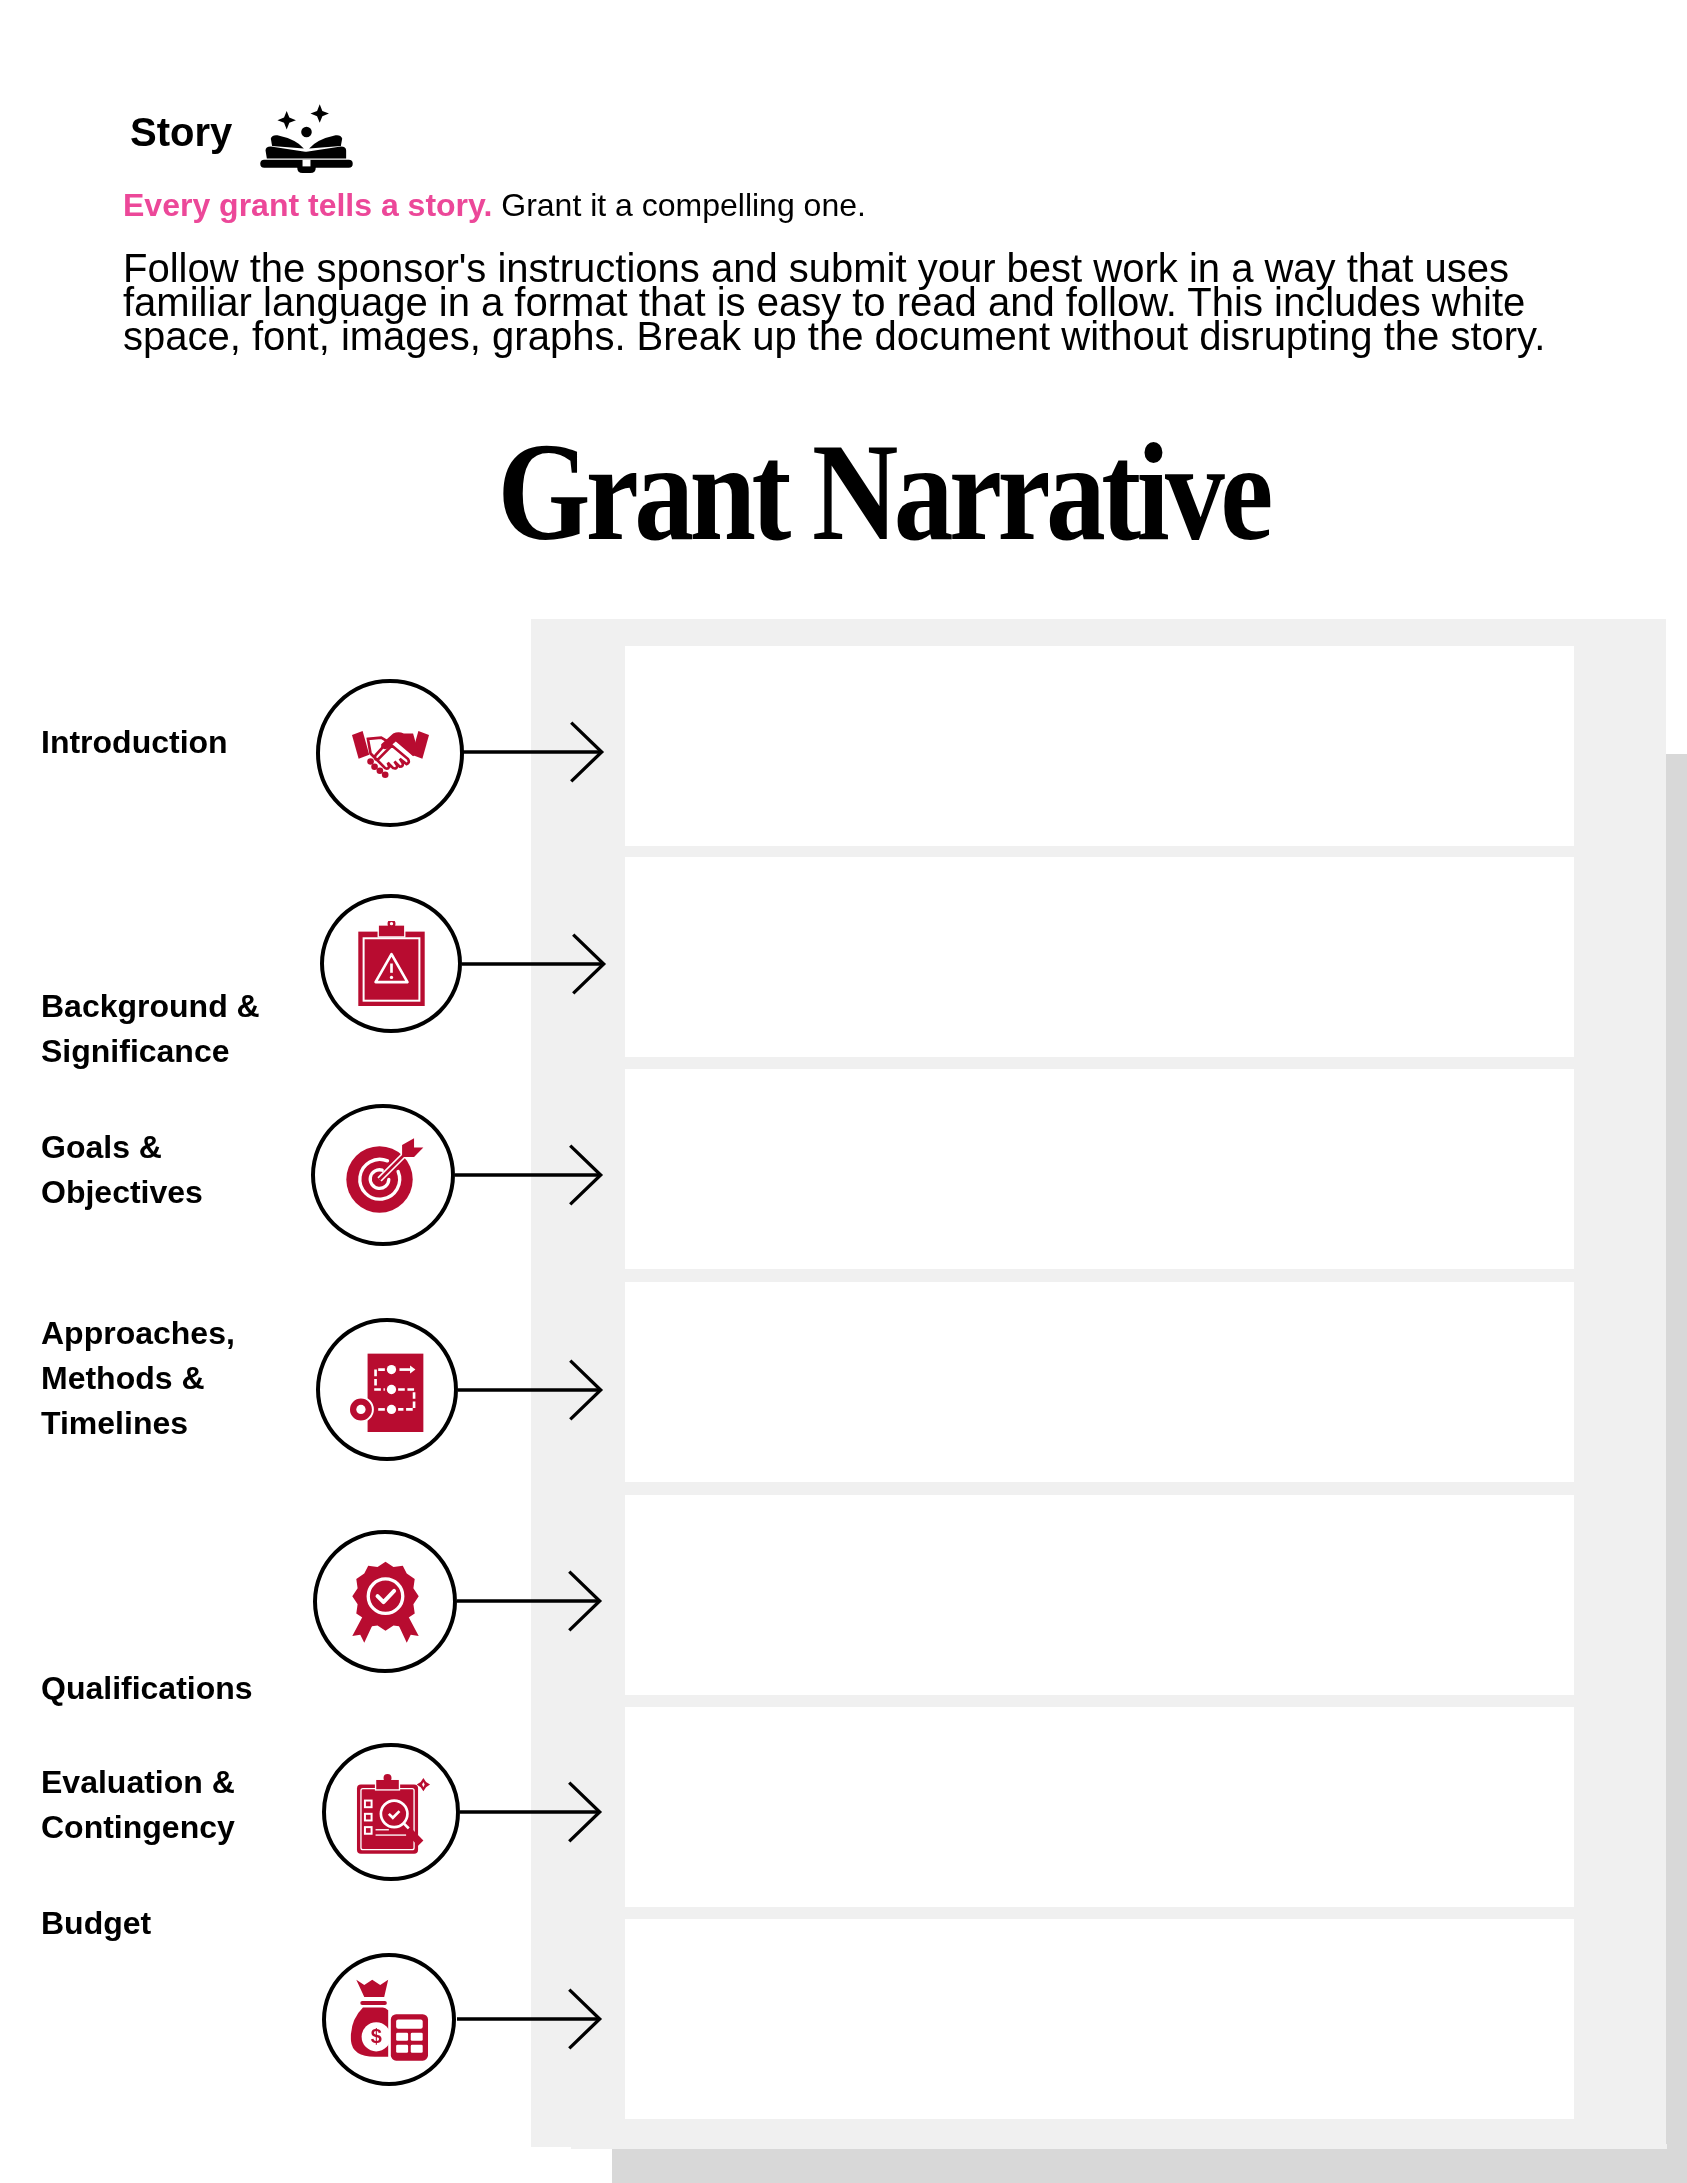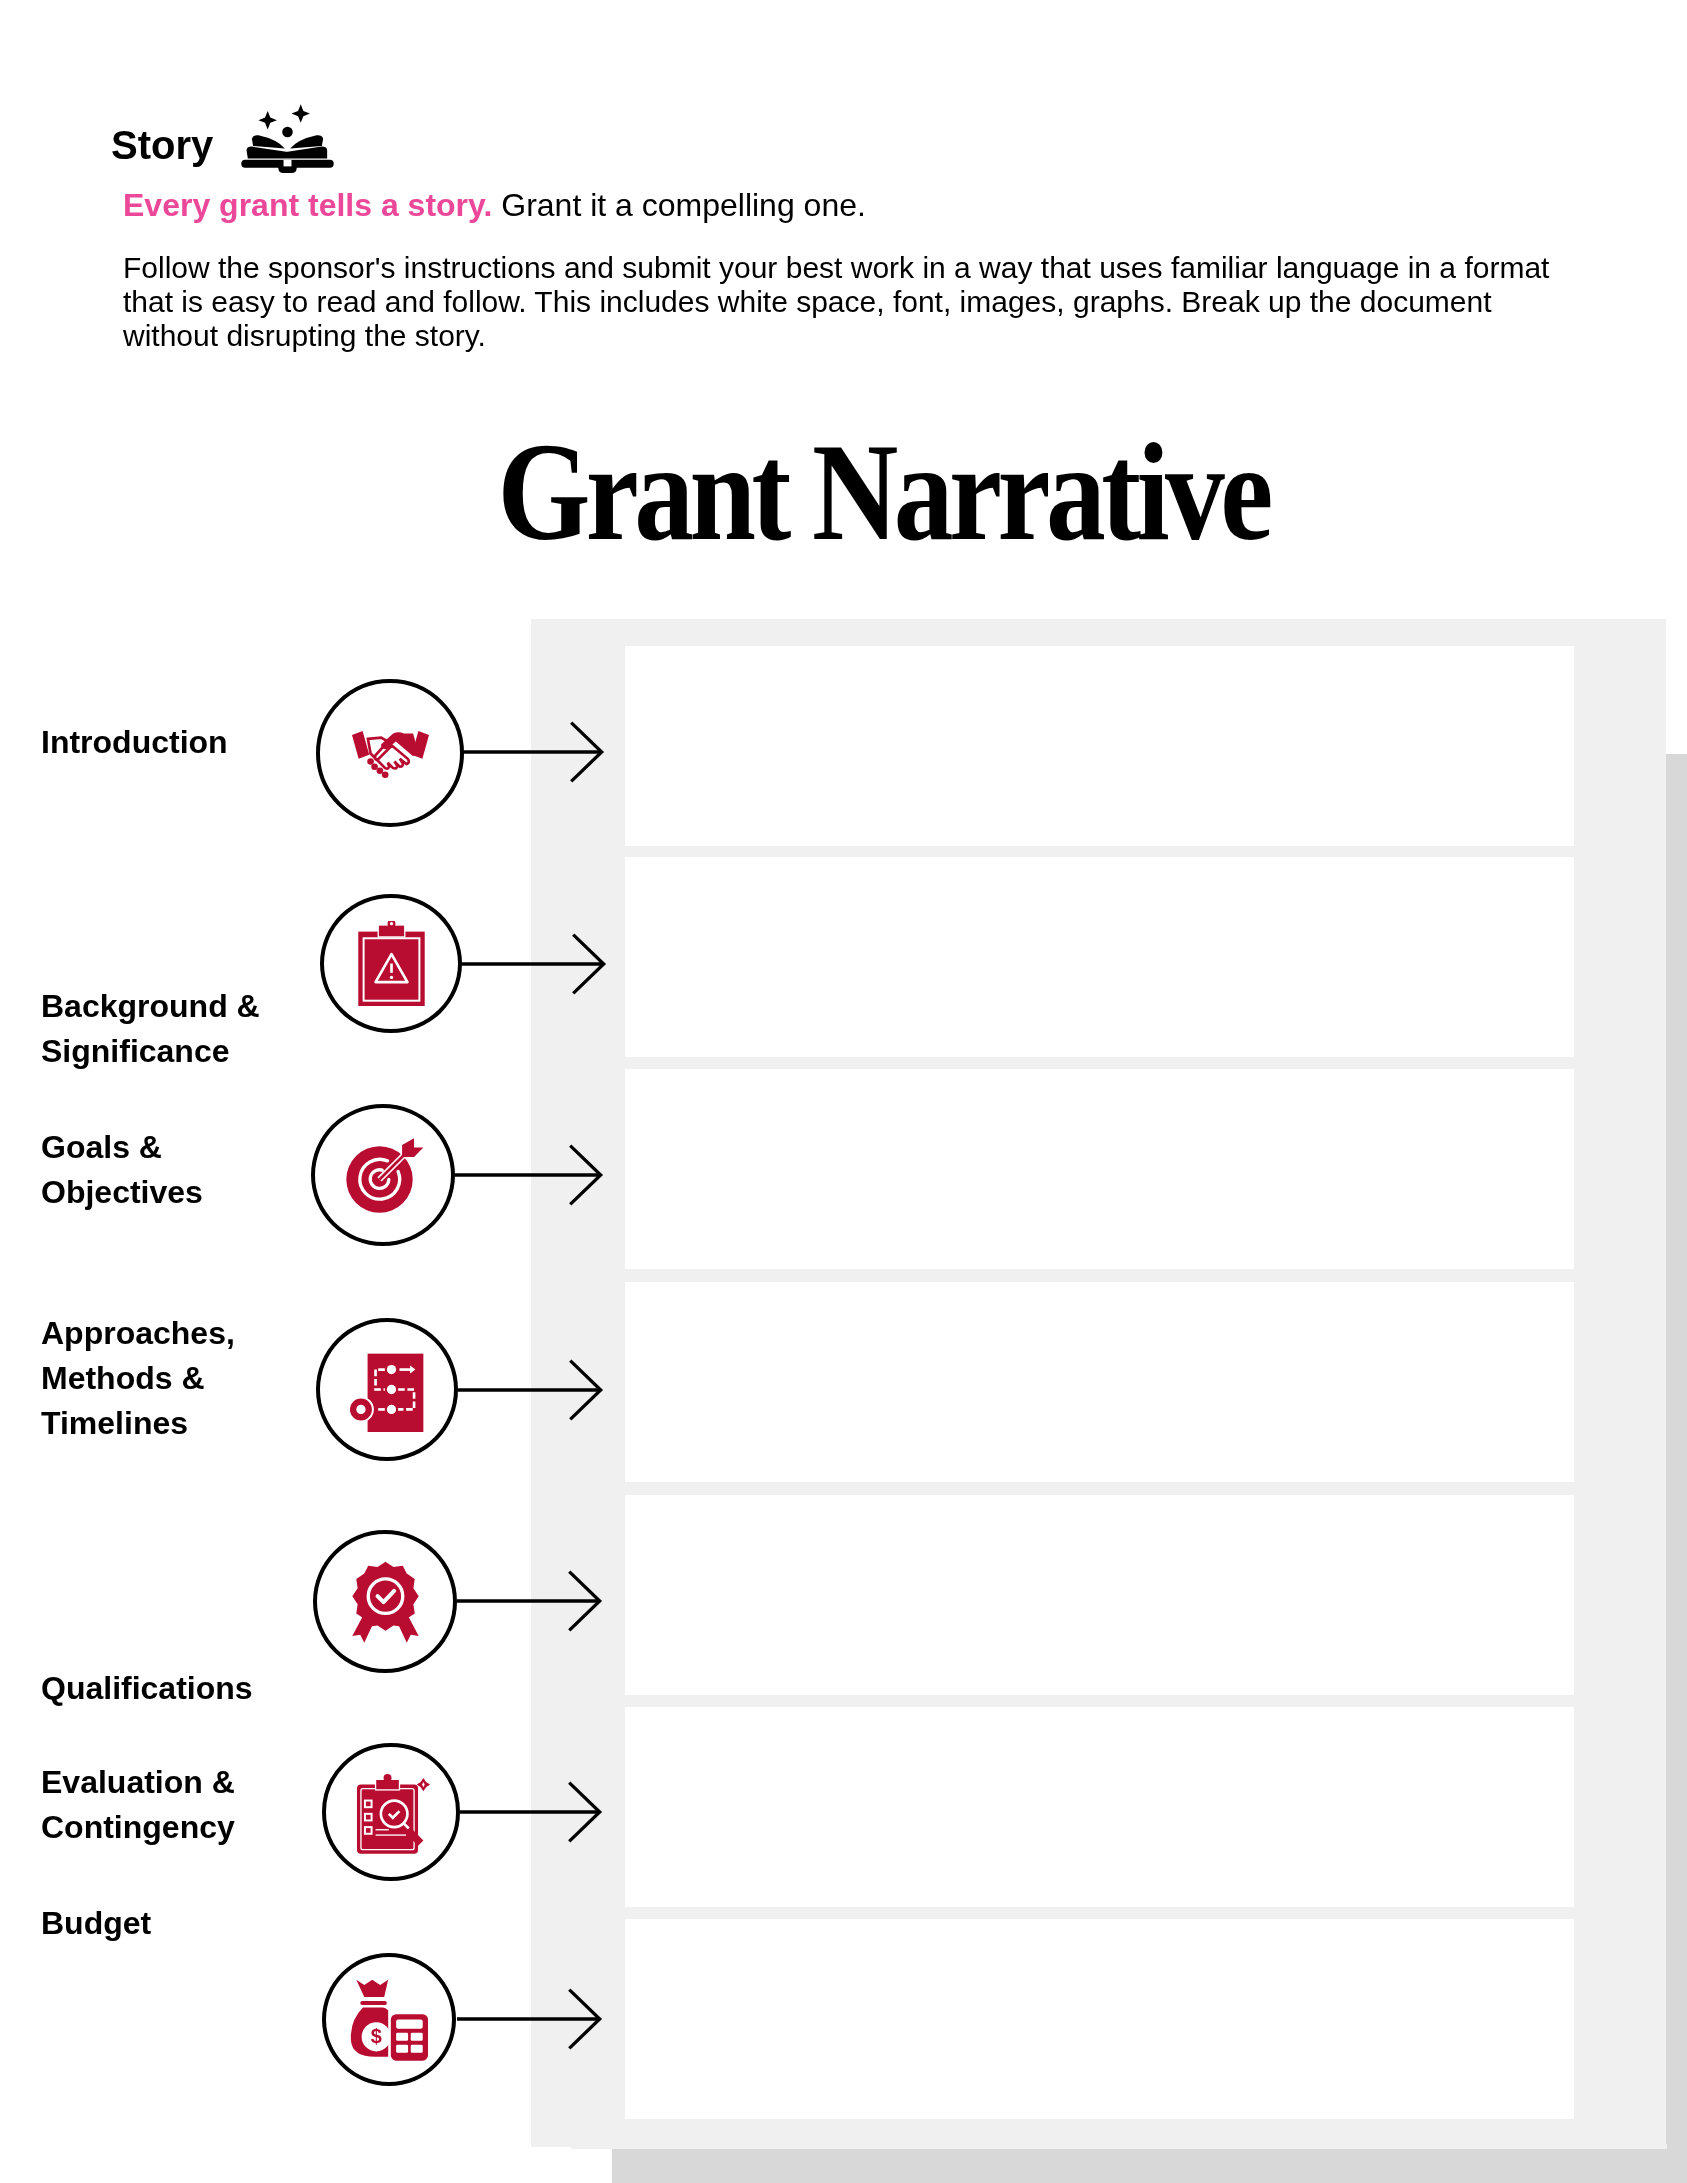--- a/index.html
+++ b/index.html
@@ -1,25 +1,25 @@
 <!DOCTYPE html>
 <html style="font-size:10.6px"><head>
 <meta charset="utf-8">
 <style>
   * { box-sizing: border-box; margin: 0; padding: 0; }
   html, body { width: 1687px; height: 2183px; background: #ffffff; overflow: hidden; }
   body { position: relative; font-family: "Liberation Sans", "DejaVu Sans", sans-serif; color: #000; }
 
-  .story-header { position: absolute; left: 111px; top: 99px; display: flex; align-items: flex-end; }
+  .story-header { position: absolute; left: 130px; top: 99px; display: flex; align-items: center; }
   .story-title { font-weight: 700; font-size: 40px; line-height: 1; margin-right: 28px; padding-bottom: 8px; }
   .story-icon { width: 93px; height: 74px; }
 
   .tagline { position: absolute; left: 123px; top: 187px; font-size: 32px; line-height: 37px; }
   .tagline .accent { color: #ec4899; font-weight: 700; }
-  .intro { position: absolute; left: 123px; top: 251px; width: 1469px; font-size: 30px; line-height: 34px; }
+  .intro { position: absolute; left: 123px; top: 251px; width: 1469px; font-size: 40px; line-height: 34px; }
 
   .page-title { position: absolute; left: 0; width: 1687px; text-align: center; top: 423px; padding-left: 26.5px;
     font-family: "Liberation Serif", "DejaVu Serif", serif; font-weight: 700; font-size: 139px; line-height: 1;
     letter-spacing: -5.3px; transform: scaleX(0.86); transform-origin: 1045px 0; }
 
   .shadow { position: absolute; left: 612px; top: 754px; width: 1075px; height: 1430px; background: #d8d8d8; }
   .panel { position: absolute; left: 531px; top: 619px; width: 1135px; height: 1528px; background: #f0f0f0; }
   .panel-strip { position: absolute; left: 571px; top: 2144px; width: 1096px; height: 5.3px; background: #f0f0f0; }
 
   .box { position: absolute; left: 625px; width: 949px; height: 200px; background: #ffffff; }

